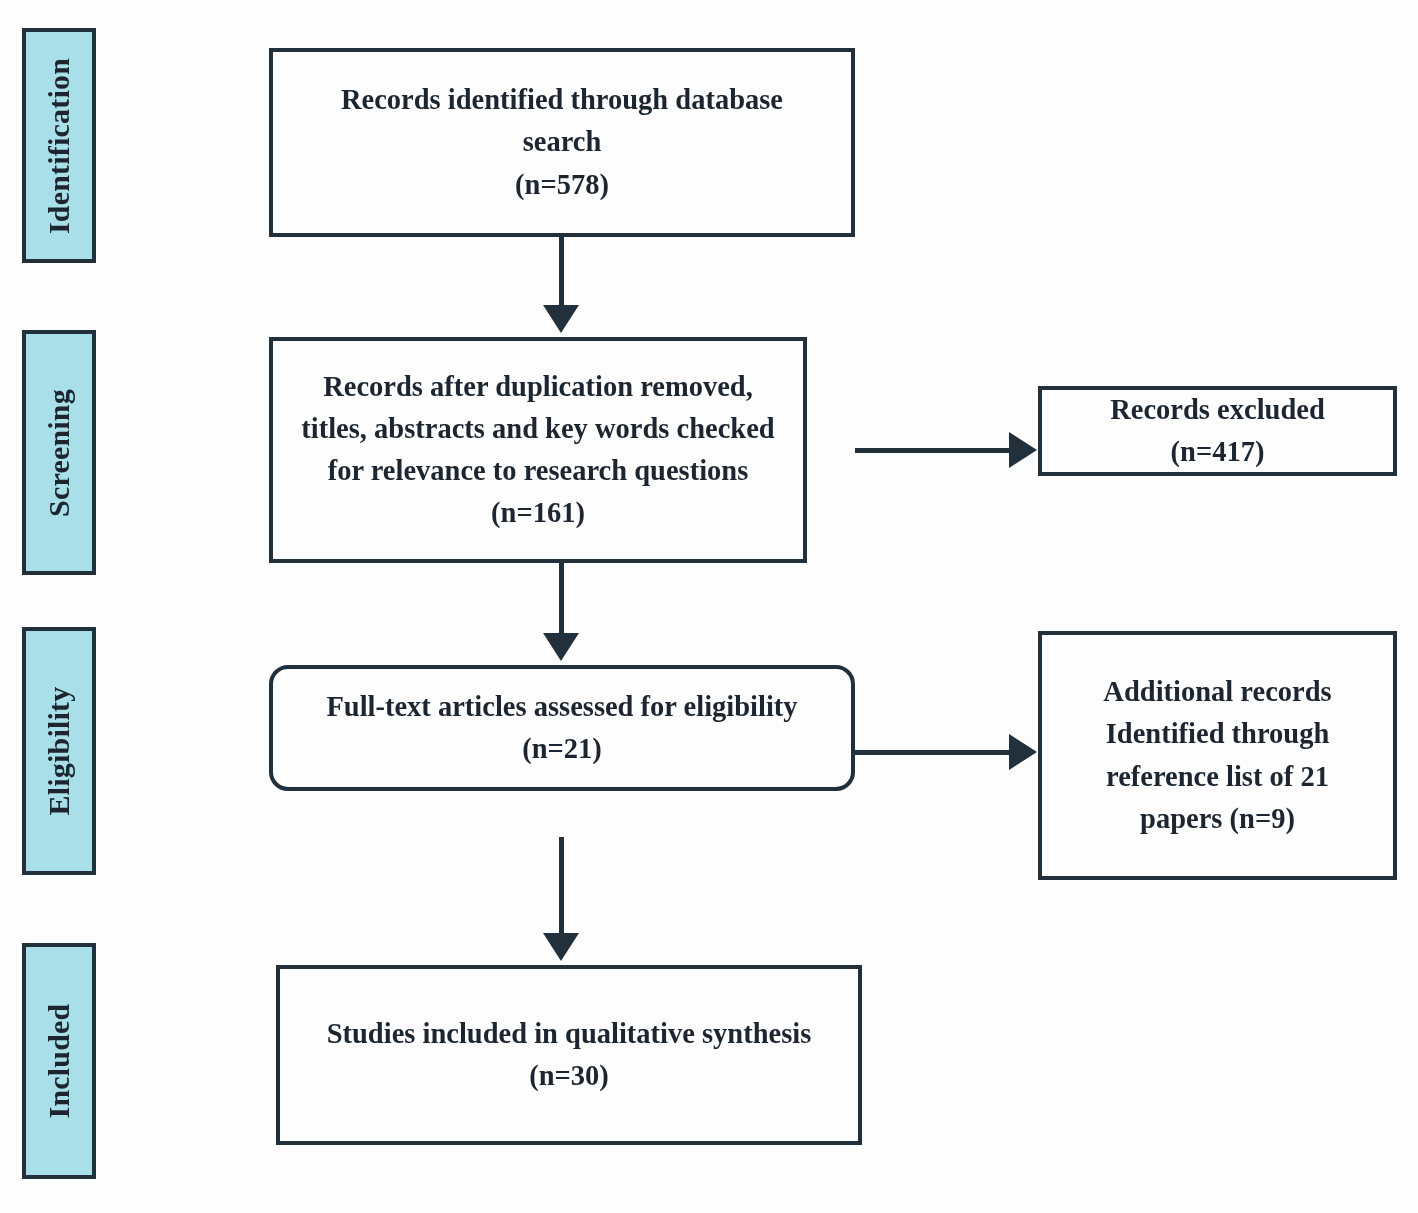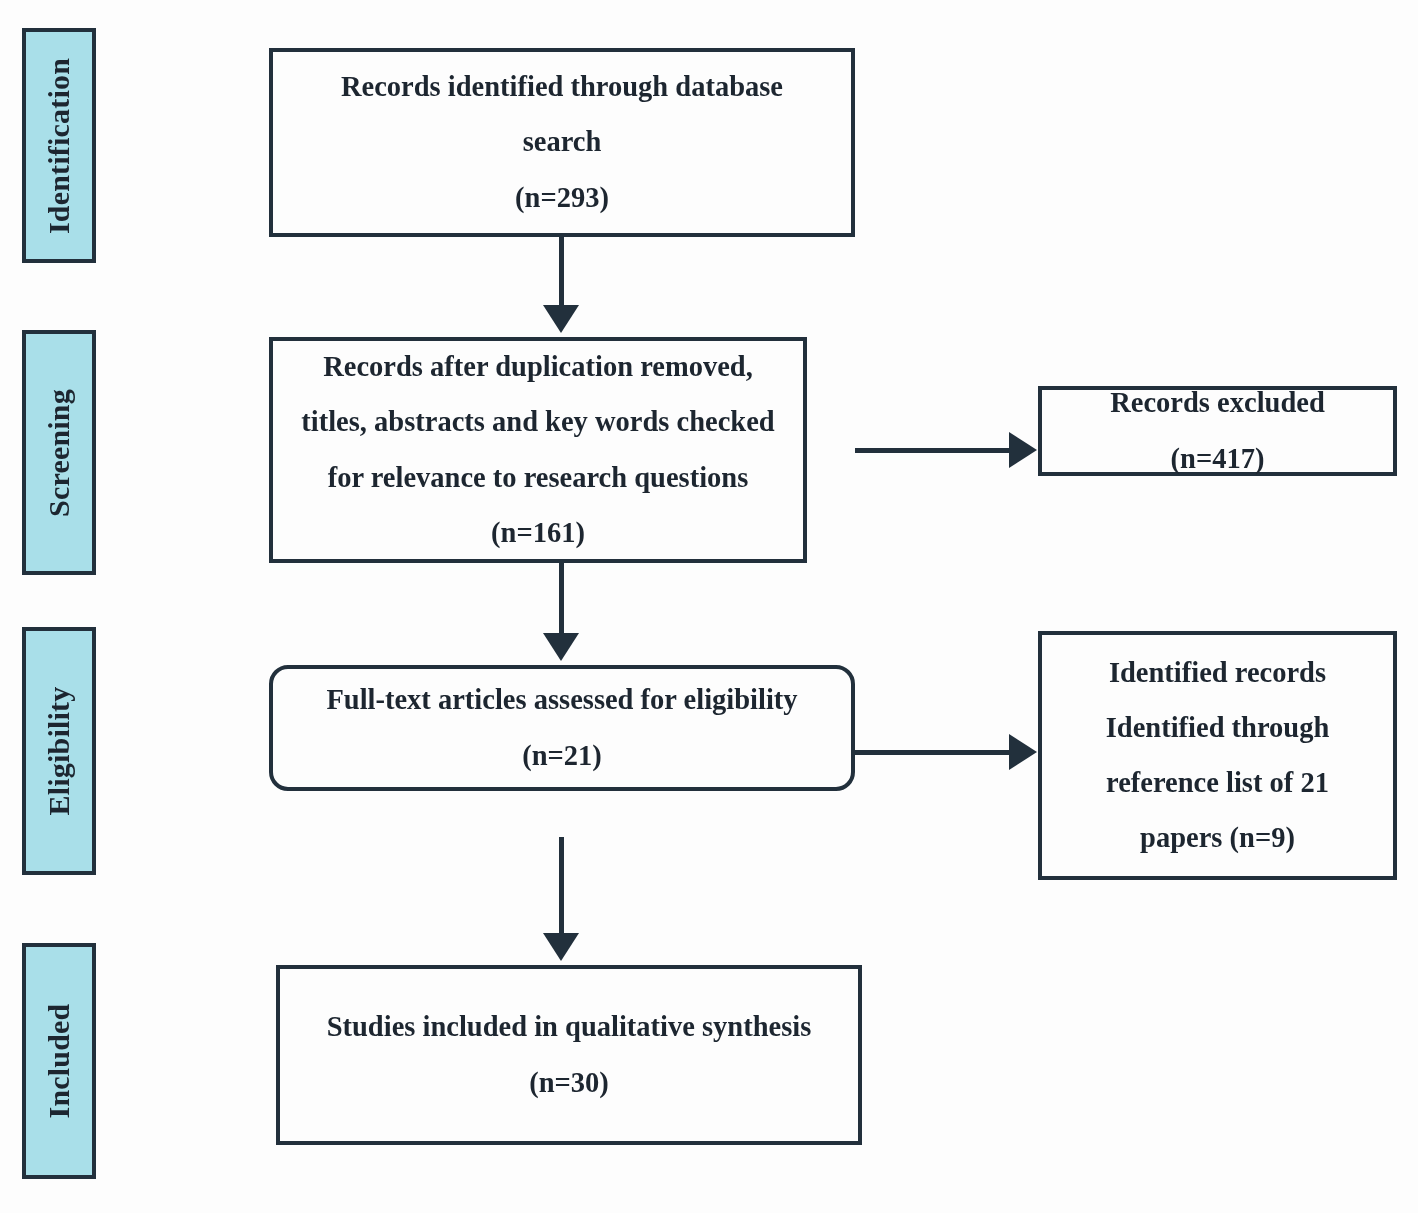--- a/index.html
+++ b/index.html
@@ -44,21 +44,20 @@
     position: absolute;
     background: #fdfdfd;
     border: 4px solid #22303c;
     box-sizing: border-box;
     display: flex;
     flex-direction: column;
     align-items: center;
     justify-content: center;
     text-align: center;
     padding: 6px 14px;
-    gap: 13px;
   }
   .flow-box .line {
     font-weight: bold;
     color: #1d2630;
     font-size: 28.5px;
     line-height: 1.48;
     white-space: nowrap;
     font-family: "Liberation Serif", "DejaVu Serif", serif;
   }
 
@@ -107,21 +106,21 @@
     <span class="stage-text">Eligibility</span>
   </div>
 
   <div class="stage-bar" style="left:22px; top:943px; width:74px; height:236px;">
     <span class="stage-text">Included</span>
   </div>
 
   <div class="flow-box" style="left:269px; top:48px; width:586px; height:189px;">
     <div class="line">Records identified through database</div>
     <div class="line">search</div>
-    <div class="line">(n=293)</div>
+    <div class="line">(n=578)</div>
   </div>
 
   <div class="arrow-v" style="left:559px; top:237px; height:72px;"></div>
   <div class="arrow-v-head" style="left:543px; top:305px;"></div>
 
   <div class="flow-box" style="left:269px; top:337px; width:538px; height:226px;">
     <div class="line">Records after duplication removed,</div>
     <div class="line">titles, abstracts and key words checked</div>
     <div class="line">for relevance to research questions</div>
     <div class="line">(n=161)</div>
@@ -140,21 +139,21 @@
 
   <div class="flow-box" style="left:269px; top:665px; width:586px; height:126px;border-radius:19px;">
     <div class="line">Full-text articles assessed for eligibility</div>
     <div class="line">(n=21)</div>
   </div>
 
   <div class="arrow-h" style="left:855px; top:750px; width:157px;"></div>
   <div class="arrow-h-head" style="left:1009px; top:734px;"></div>
 
   <div class="flow-box" style="left:1038px; top:631px; width:359px; height:249px;">
-    <div class="line">Identified records</div>
+    <div class="line">Additional records</div>
     <div class="line">Identified through</div>
     <div class="line">reference list of 21</div>
     <div class="line">papers (n=9)</div>
   </div>
 
   <div class="arrow-v" style="left:559px; top:837px; height:100px;"></div>
   <div class="arrow-v-head" style="left:543px; top:933px;"></div>
 
   <div class="flow-box" style="left:276px; top:965px; width:586px; height:180px;">
     <div class="line">Studies included in qualitative synthesis</div>

